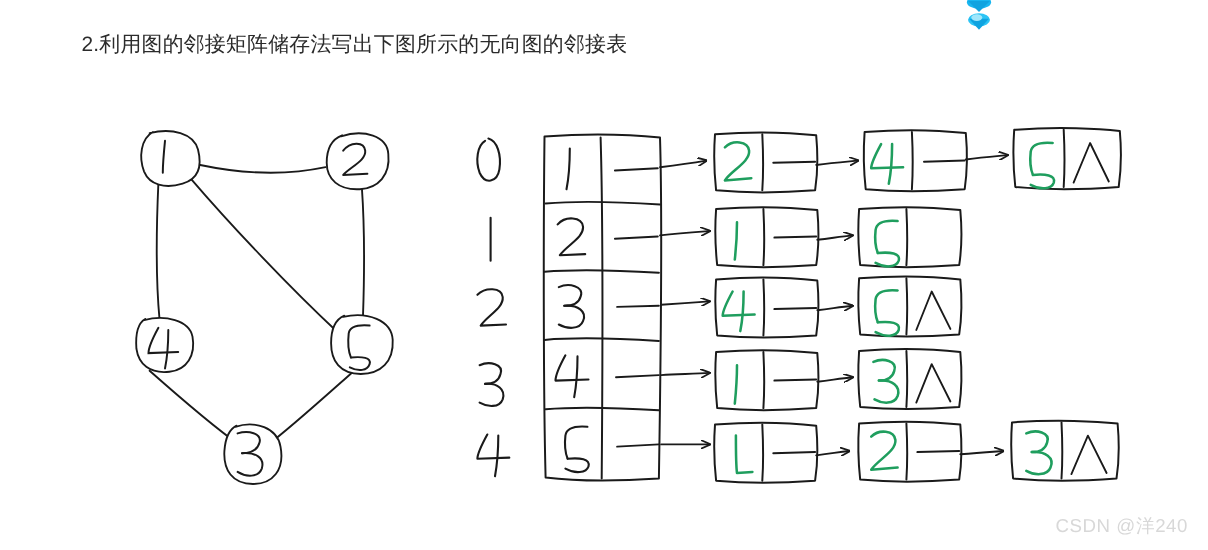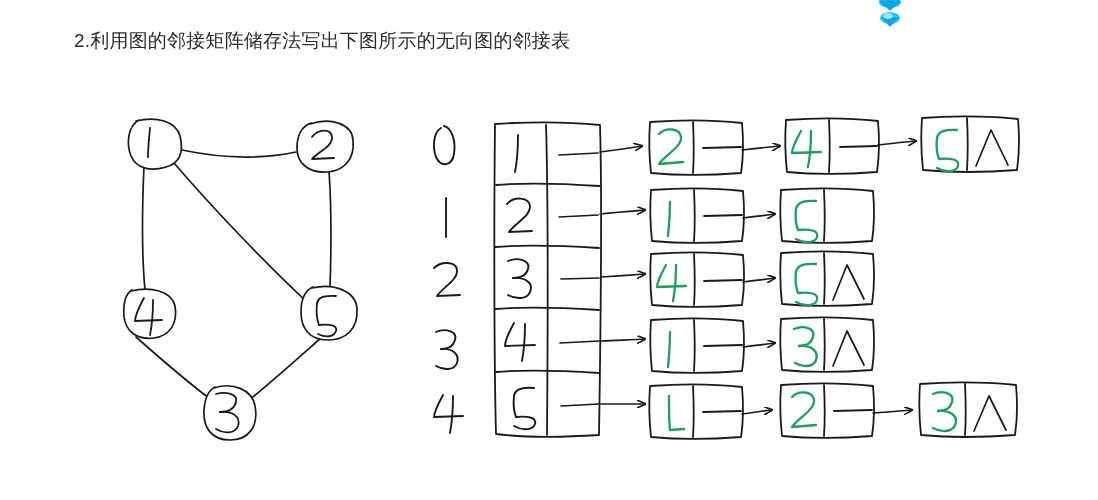--- a/index.html
+++ b/index.html
@@ -317,14 +317,15 @@
         <path d="M880,1 L890,11 L900,1 Z" fill="#0fa3e0"></path>
       </g>
       <g>
         <ellipse cx="890" cy="18" rx="10" ry="6" fill="#2cc4f5"></ellipse>
         <path d="M881,17 L890,27 L899,17 Z" fill="#0fa3e0"></path>
         <ellipse cx="888" cy="16" rx="5" ry="3" fill="#9fe6fb"></ellipse>
       </g>
     </g>
   </svg>
 
+  <div class="watermark">CSDN @洋240</div>
 
 </div>
 
 </body></html>

